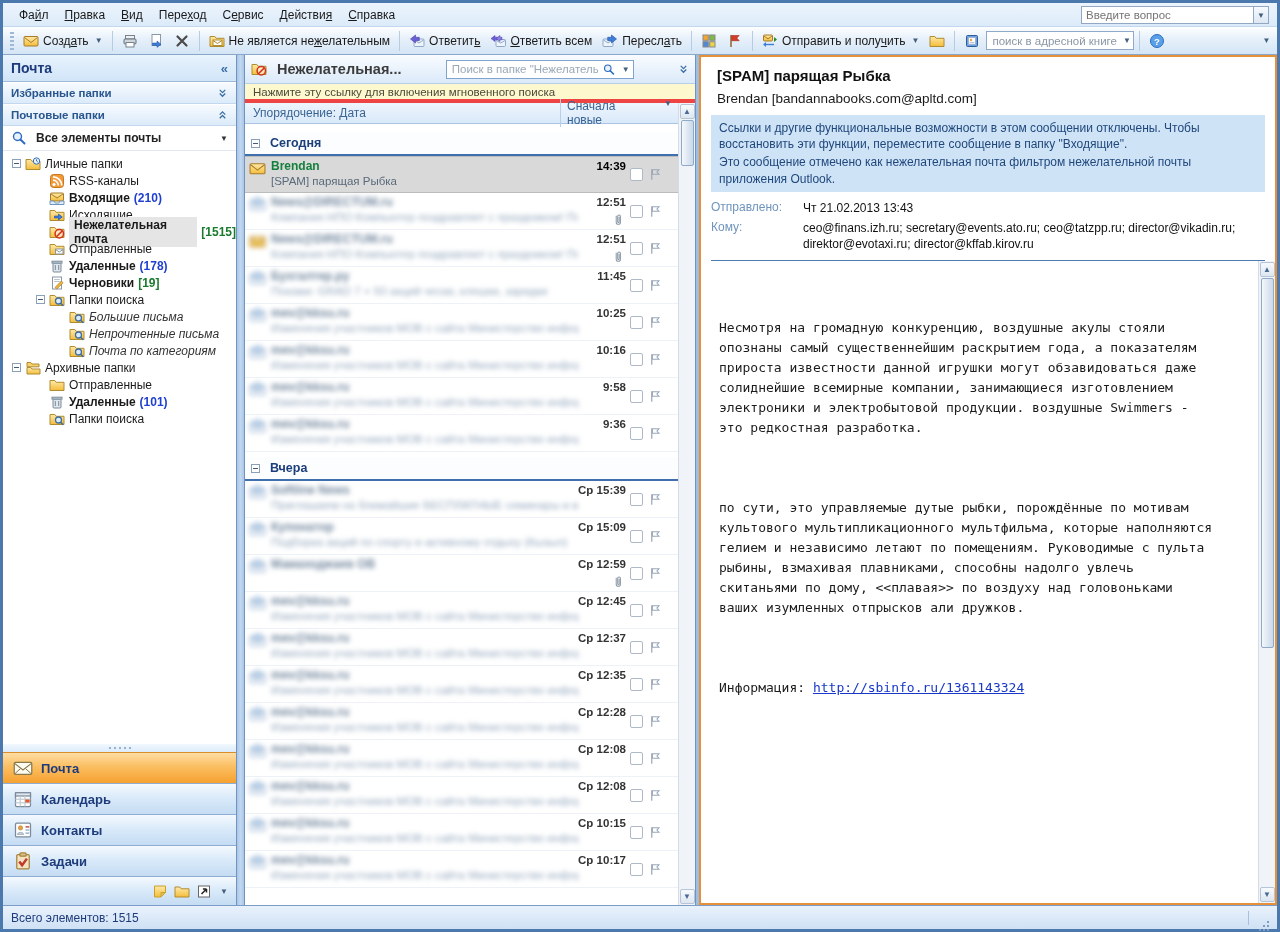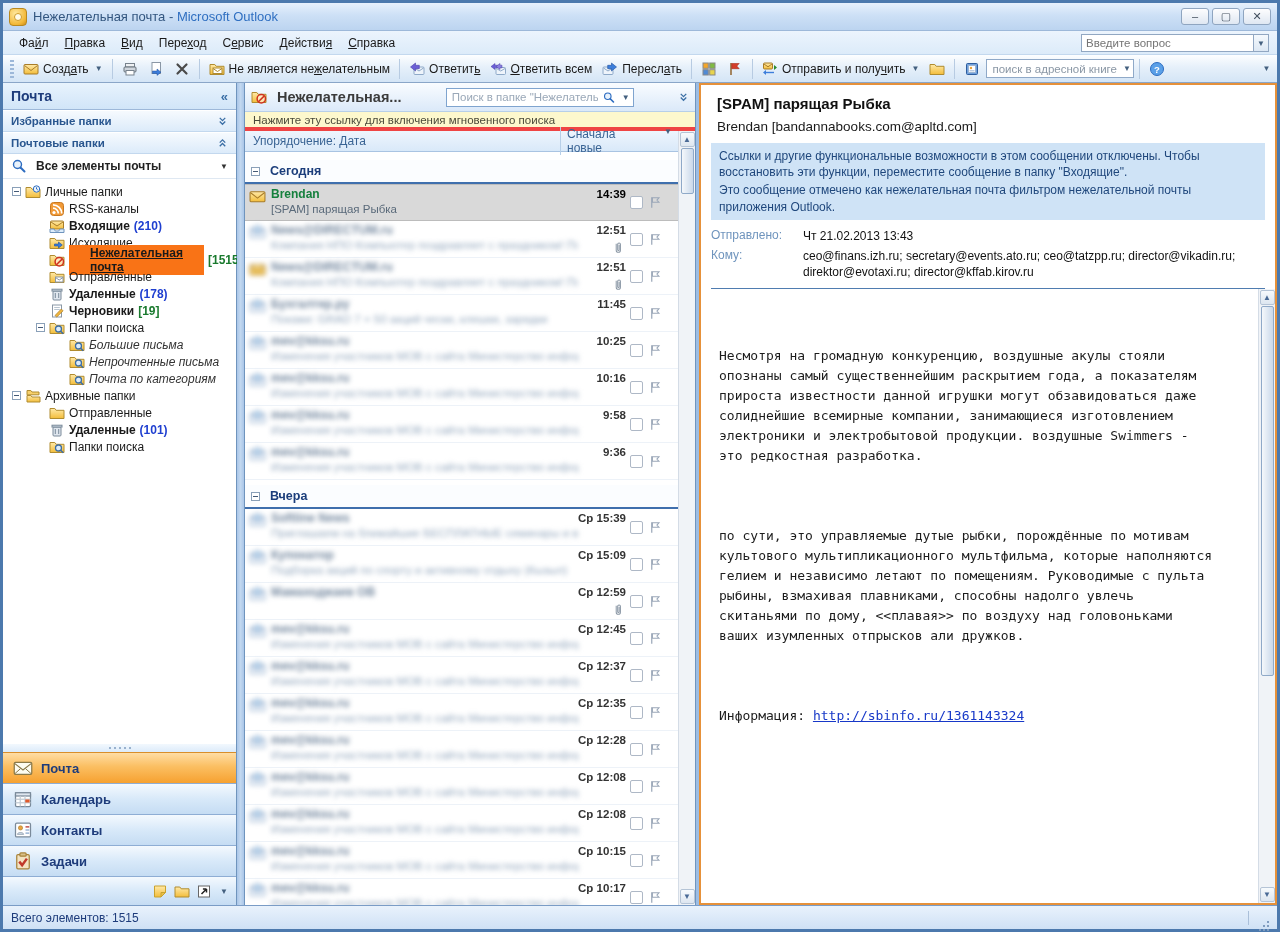--- a/index.html
+++ b/index.html
@@ -81,21 +81,21 @@
   .trow.d2 { padding-left:53px; }
   .tbox { width:9px; height:9px; border:1px solid #8aa0b8; background:#fff;
     margin-right:4px; position:relative; visibility:hidden; flex:0 0 9px; }
   .trow.exp .tbox { visibility:visible; }
   .tbox::after { content:""; position:absolute; left:1px; right:1px; top:3px;
     height:1px; background:#445a77; }
   .tico { width:16px; height:16px; flex:0 0 16px; margin-right:4px; }
   .tlabel { color:#1a1a1a; }
   .trow.bold .tlabel, .trow.bold .tcount { font-weight:bold; }
   .trow.it .tlabel { font-style:italic; color:#333; }
-  .trow.sel .tlabel { background:#f97316; padding:1px 21px;text-decoration:underline; }
+  .trow.sel .tlabel { background:#e5e5e5; padding:1px 5px; }
   .tcount { margin-left:4px; }
   .tcount.blue { color:#1f3fd0; }
   .tcount.green { color:#1a7a2e; }
   .sb-fill { flex:1; }
   .sb-handle { height:8px; flex:0 0 8px; background:linear-gradient(#f2f8fe,#dcebfa);
     display:flex; align-items:center; justify-content:center; gap:3px; }
   .sb-handle i { width:2px; height:2px; background:#7f9cbf; border-radius:50%; }
   .navbtn { height:31px; flex:0 0 31px; display:flex; align-items:center; gap:8px;
     padding:0 10px; border-top:1px solid #8eadd4; font-size:13px; font-weight:bold;
     color:#1e3c7b; background:linear-gradient(#f4f9fe,#d8e9f9 50%,#c5dcf3); cursor:default; }
@@ -379,29 +379,20 @@
     <path d="M3 2 l3 3 3 -3 M3 6 l3 3 3 -3" fill="none" stroke="#3a6ea5" stroke-width="1.4"></path>
   </symbol>
   <symbol id="sym-chev2up" viewBox="0 0 12 12">
     <path d="M3 5 l3 -3 3 3 M3 9 l3 -3 3 3" fill="none" stroke="#3a6ea5" stroke-width="1.4"></path>
   </symbol>
 </defs>
 </svg>
 
 <div class="win">
 
-  <div class="titlebar">
-    <span class="app-icon"></span>
-    <span class="title-text"><span>Нежелательная почта - </span><span class="brand">Microsoft Outlook</span></span>
-    <span class="win-controls">
-      <span class="wbtn">–</span>
-      <span class="wbtn">▢</span>
-      <span class="wbtn">✕</span>
-    </span>
-  </div>
 
   <div class="menubar">
 
     <span class="ask-box">
       <input class="ask-input" placeholder="Введите вопрос" style="">
       <span class="ask-drop">▼</span>
     </span>
 
       <span class="menu-item"><span>Фа</span><span class="k">й</span><span>л</span></span>
 

